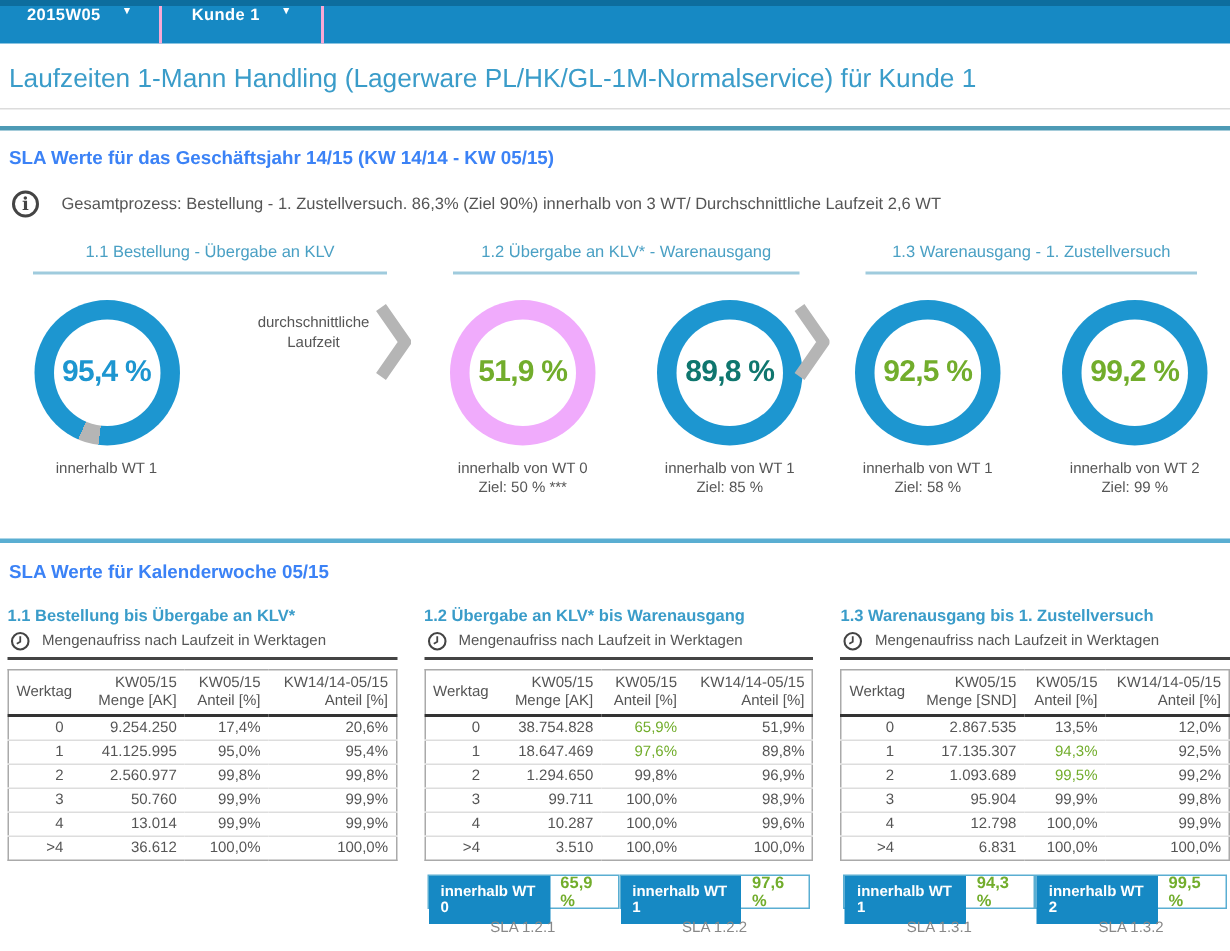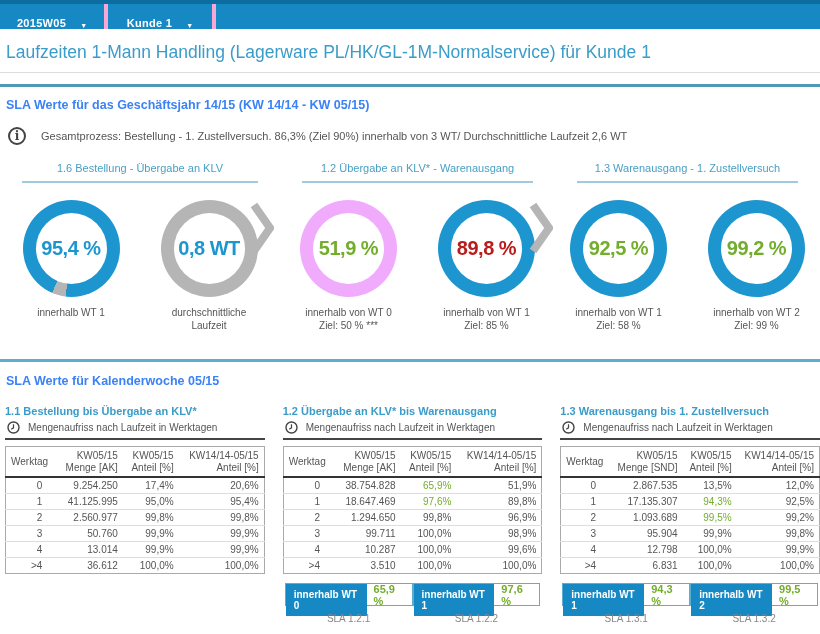--- a/index.html
+++ b/index.html
@@ -9,22 +9,22 @@
     font-family: "Liberation Sans", sans-serif;
     color: #555; overflow: hidden; position: relative;
   }
 
   
   .topbar {
     height: 29px; background:#1689c4; border-top:4px solid #0d6d9e;
     display:flex; align-items:stretch;
   }
   .dd {
-    width:108px; display:flex; align-items:flex-end; justify-content:center;
-    gap:14px; border-right:4px solid #f9a8d4; cursor:pointer;
+    width:108px; display:flex; align-items:flex-start; justify-content:center;
+    gap:14px; border-right:2px solid #f9a8d4; cursor:pointer;
   }
   .dd .dd-label { color:#fff; font-size:11px; font-weight:bold; letter-spacing:.3px; }
   .dd .chev { color:#fff; font-size:7px; line-height:1; }
 
   
   .page-title {
     padding:13px 24px 9px 6px; color:#3a9cc9; font-size:17.5px; font-weight:normal;
     border-bottom:1px solid #dcdcdc;
   }
   .rule-teal { border:none; border-top:3px solid #4d9ab5; margin-top:11px; }
@@ -119,37 +119,32 @@
 <div class="h2">SLA Werte für das Geschäftsjahr 14/15 (KW 14/14 - KW 05/15)</div>
 
 <div class="info-row">
   <span class="info-icon">i</span>
   <span class="info-text">Gesamtprozess: Bestellung - 1. Zustellversuch. 86,3% (Ziel 90%) innerhalb von 3 WT/ Durchschnittliche Laufzeit 2,6 WT</span>
 </div>
 
 <div class="process-row">
 
   <div class="pcol pcol-1">
-    <div class="phead">1.6 Bestellung - Übergabe an KLV</div>
+    <div class="phead">1.1 Bestellung - Übergabe an KLV</div>
     <div class="donut-row">
       <div class="donut-wrap">
         <div class="donut" style="background: conic-gradient(from 187deg, rgb(181, 181, 181) 0deg, rgb(181, 181, 181) 16.56deg, rgb(29, 150, 208) 16.56deg, rgb(29, 150, 208) 360deg);">
           <div class="hole">
               <span class="donut-value" style="color: rgb(29, 150, 208);">95,4 %</span>
             </div>
         </div>
         <div class="donut-l1">innerhalb WT 1</div>
         <div class="donut-l2"></div>
       </div>
       <div class="donut-wrap">
-        <div class="donut" style="background: rgb(181, 181, 181);">
-          <div class="hole">
-              <span class="donut-value" style="color: rgb(29, 150, 208);">0,8 WT</span>
-            </div>
-        </div>
         <div class="donut-l1">durchschnittliche</div>
         <div class="donut-l2">Laufzeit</div>
       </div>
     </div>
   </div>
 
   <svg class="arrow" style="left:250px" width="24" height="56">
     <polyline points="4,5 20,28 4,51" stroke="#b5b5b5" stroke-width="8" fill="none"></polyline>
   </svg>
 
@@ -161,21 +156,21 @@
           <div class="hole">
               <span class="donut-value" style="color: rgb(114, 173, 44);">51,9 %</span>
             </div>
         </div>
         <div class="donut-l1">innerhalb von WT 0</div>
         <div class="donut-l2">Ziel: 50 % ***</div>
       </div>
       <div class="donut-wrap">
         <div class="donut" style="background: rgb(29, 150, 208);">
           <div class="hole">
-              <span class="donut-value" style="color: #b91c1c;">89,8 %</span>
+              <span class="donut-value" style="color: #0f766e;">89,8 %</span>
             </div>
         </div>
         <div class="donut-l1">innerhalb von WT 1</div>
         <div class="donut-l2">Ziel: 85 %</div>
       </div>
     </div>
   </div>
 
   <svg class="arrow" style="left:529px" width="24" height="56">
     <polyline points="4,5 20,28 4,51" stroke="#b5b5b5" stroke-width="8" fill="none"></polyline>

